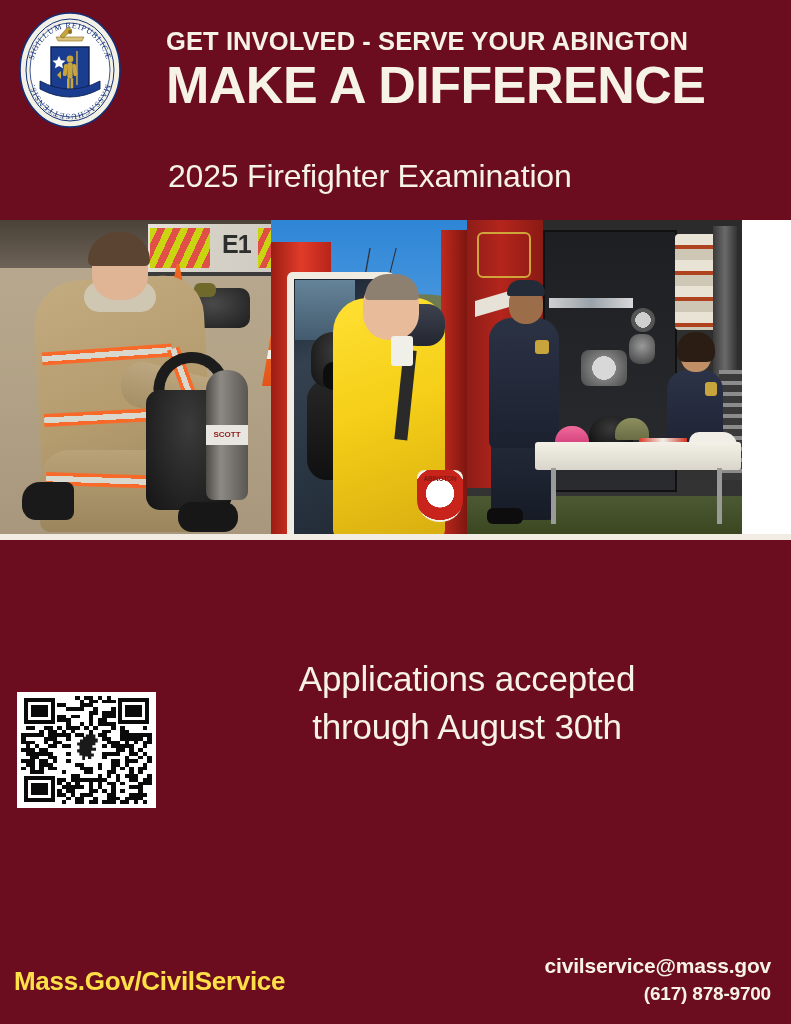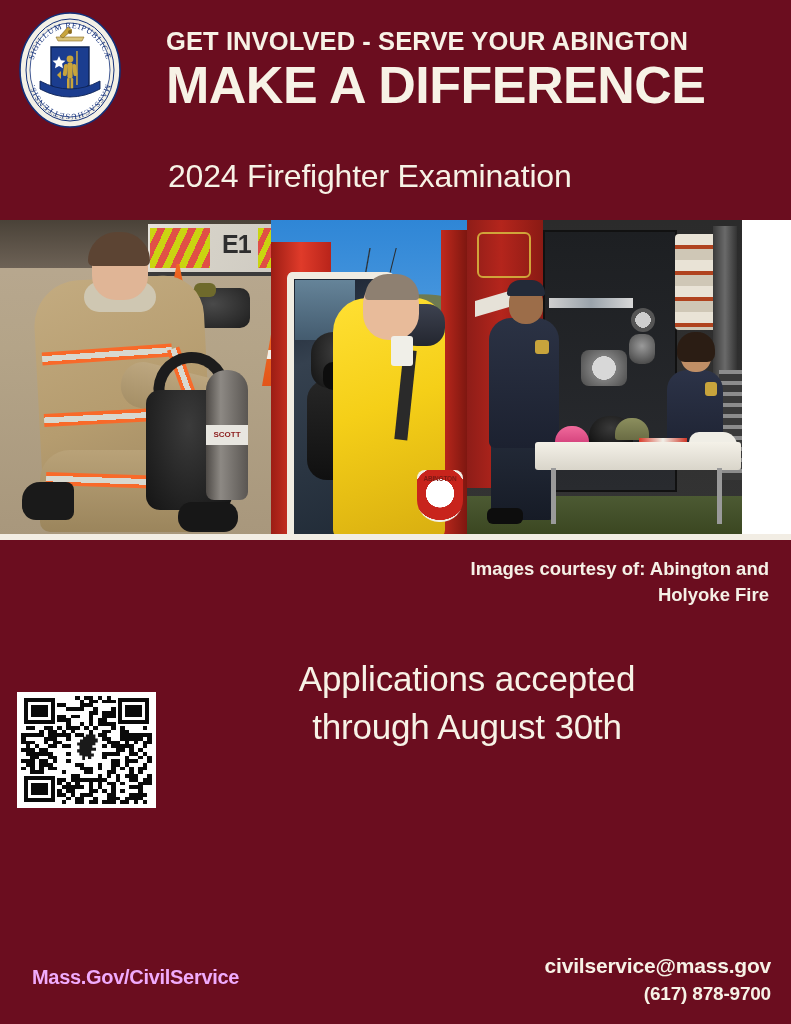--- a/index.html
+++ b/index.html
@@ -238,22 +238,22 @@
     position:absolute;left:232px;top:655px;width:470px;
     text-align:center;font-size:35px;font-weight:400;
     line-height:1.36;color:#F7F2E6;letter-spacing:-.2px;
   }
 
   
   #testing-banner{position:absolute;left:0;top:800px;width:791px;height:130px;}
 
   
   #footer-left{
-    position:absolute;left:32px;top:966px;
-    font-size:20px;font-weight:700;color:#f0abfc;letter-spacing:-.3px;
+    position:absolute;left:14px;top:966px;
+    font-size:26px;font-weight:700;color:#fde047;letter-spacing:-.3px;
   }
   #footer-right{
     position:absolute;right:20px;top:952px;width:340px;text-align:right;
   }
   #footer-email{font-size:21px;font-weight:700;color:#F7F2E6;letter-spacing:-.2px;line-height:1.35;}
   #footer-phone{font-size:19px;font-weight:700;color:#F7F2E6;letter-spacing:-.2px;line-height:1.5;}
 </style>
 </head>
 <body>
 
@@ -298,21 +298,21 @@
 
         <path d="M 22 70 Q 52 86 82 70 L 82 78 Q 52 94 22 78 Z" fill="#1b3d8f" stroke="#0d2356" stroke-width="0.9"></path>
       </svg>
     </div>
 
     <div id="header-text">
       <div class="kicker">GET INVOLVED - SERVE YOUR ABINGTON</div>
       <div class="headline">MAKE A DIFFERENCE</div>
     </div>
 
-    <div id="subtitle">2024 Firefighter Examination</div>
+    <div id="subtitle">2025 Firefighter Examination</div>
   </div>
 
   <div id="photo-band">
 
     <div class="photo" id="photo-1">
       <div class="p1-bg"></div>
       <div class="p1-wall"></div>
       <div class="p1-rig"></div>
       <div class="p1-rig-stripe"></div>
       <div class="p1-rig-stripe2"></div>
@@ -398,24 +398,20 @@
       <div class="p3-helm1"></div>
       <div class="p3-papers"></div>
       <div class="p3-bag"></div>
       <div class="p3-table"></div>
       <div class="p3-tleg" style="left:84px;"></div>
       <div class="p3-tleg" style="left:250px;"></div>
     </div>
   </div>
   <div id="band-edge"></div>
 
-  <div id="credit">
-    <div>Images courtesy of: Abington and</div>
-    <div>Holyoke Fire</div>
-  </div>
 
 
   <div id="qr">
     <div id="qr-canvas">
         <div class="qm" style="left: 41.3793%; top: 0%; width: 3.44828%; height: 3.44828%;"></div>
         <div class="qm" style="left: 48.2759%; top: 0%; width: 3.44828%; height: 3.44828%;"></div>
         <div class="qm" style="left: 51.7241%; top: 0%; width: 3.44828%; height: 3.44828%;"></div>
         <div class="qm" style="left: 58.6207%; top: 0%; width: 3.44828%; height: 3.44828%;"></div>
         <div class="qm" style="left: 65.5172%; top: 0%; width: 3.44828%; height: 3.44828%;"></div>
         <div class="qm" style="left: 44.8276%; top: 3.44828%; width: 3.44828%; height: 3.44828%;"></div>

